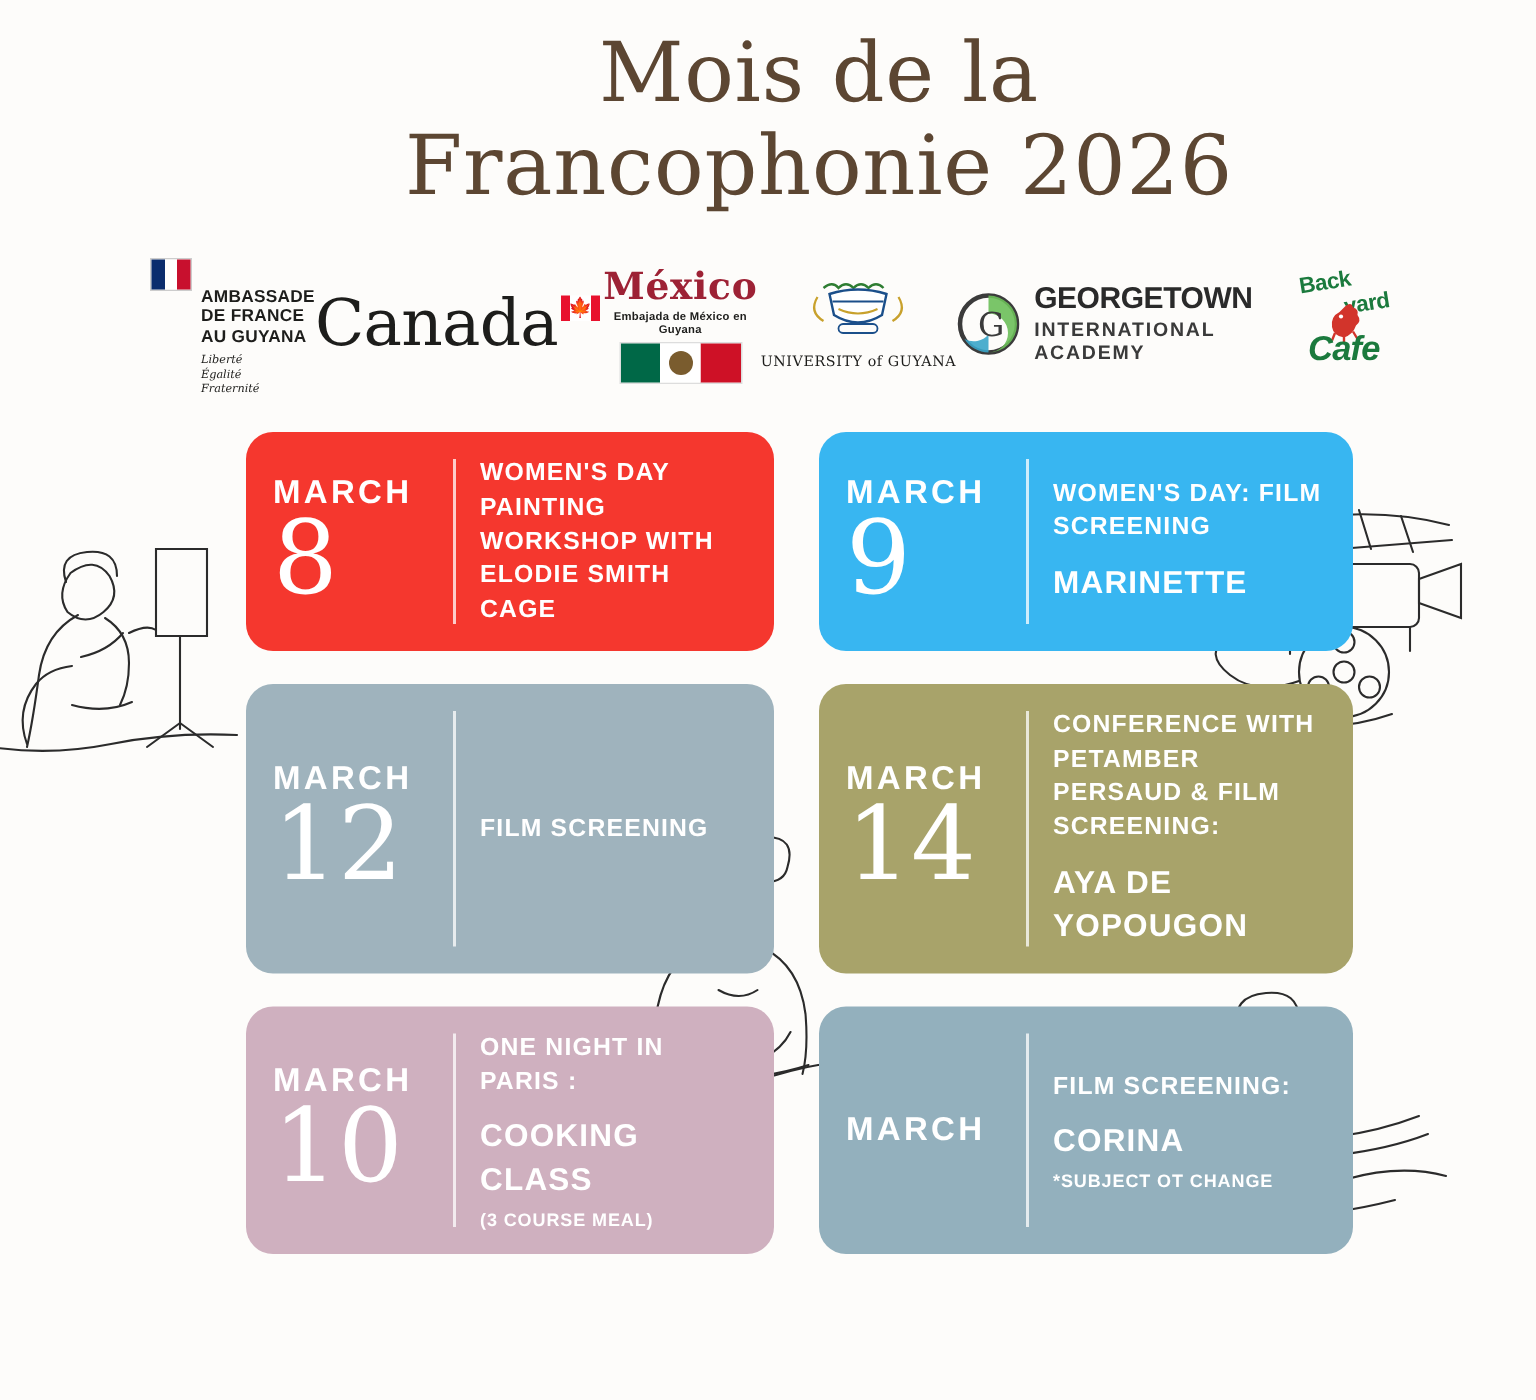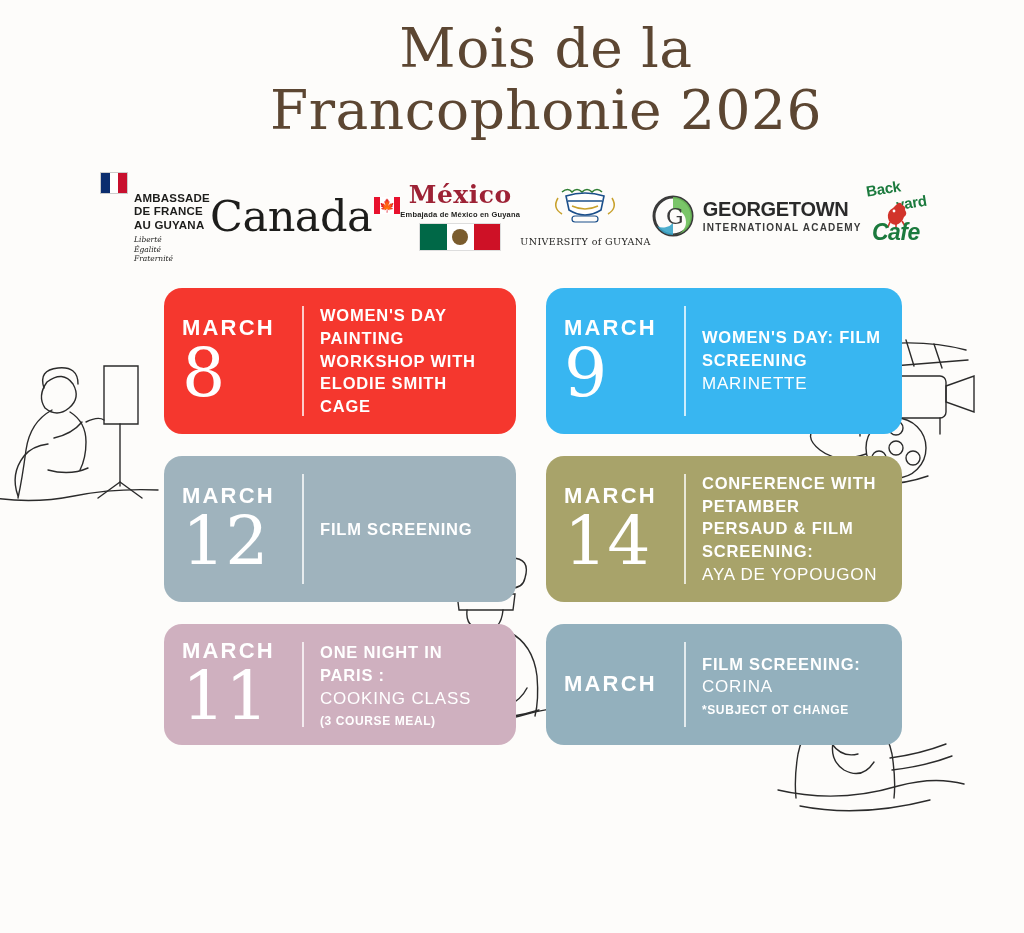--- a/index.html
+++ b/index.html
@@ -122,21 +122,21 @@
 
   
   .gia-wrap { display: flex; align-items: center; gap: 8px; }
   .gia-mark { width: 44px; height: 44px; }
   .gia-text { text-align: left; }
   .gia-name {
     font-size: 20px; font-weight: 700; color: #2a2a2a; letter-spacing: -0.3px;
     line-height: 1;
   }
   .gia-sub {
-    font-size: 10px; font-weight: 600; color: #3a3a3a; letter-spacing: 1.2px;
+    font-size: 13px; font-weight: 600; color: #3a3a3a; letter-spacing: 1.2px;
     margin-top: 3px;
   }
 
   
   .bc-wrap { position: relative; width: 78px; height: 72px; }
   .bc-back {
     position: absolute; top: 0; left: 4px;
     font-size: 15px; font-weight: 800; color: #1b7a3d;
     transform: rotate(-9deg); letter-spacing: -0.3px;
     font-family: "Liberation Sans", sans-serif;
@@ -209,26 +209,26 @@
     justify-content: center;
   }
   .ev-title {
     font-size: 16.5px;
     font-weight: 700;
     letter-spacing: 0.8px;
     line-height: 1.38;
     text-transform: uppercase;
   }
   .ev-sub {
-    font-size: 17px;
-    font-weight: 400;
+    font-size: 21px;
+    font-weight: 700;
     letter-spacing: 0.8px;
     line-height: 1.38;
     text-transform: uppercase;
-    margin-top: 0;
+    margin-top: 12px;
   }
   .ev-note {
     font-size: 12px;
     font-weight: 700;
     letter-spacing: 0.6px;
     margin-top: 4px;
     text-transform: uppercase;
   }
 
   
@@ -475,21 +475,21 @@
         <div class="ev-title">CONFERENCE WITH PETAMBER PERSAUD &amp; FILM SCREENING:</div>
         <div class="ev-sub">AYA DE YOPOUGON</div>
       </div>
     </div>
   </div>
 
   <div class="row">
     <div class="card left c-mauve">
       <div class="date-col">
         <div class="month">MARCH</div>
-        <div class="day">11</div>
+        <div class="day">10</div>
       </div>
       <div class="divider"></div>
       <div class="info-col">
         <div class="ev-title">ONE NIGHT IN PARIS :</div>
         <div class="ev-sub">COOKING CLASS</div>
         <div class="ev-note">(3 COURSE MEAL)</div>
       </div>
     </div>
 
     <div class="card right c-slate">

